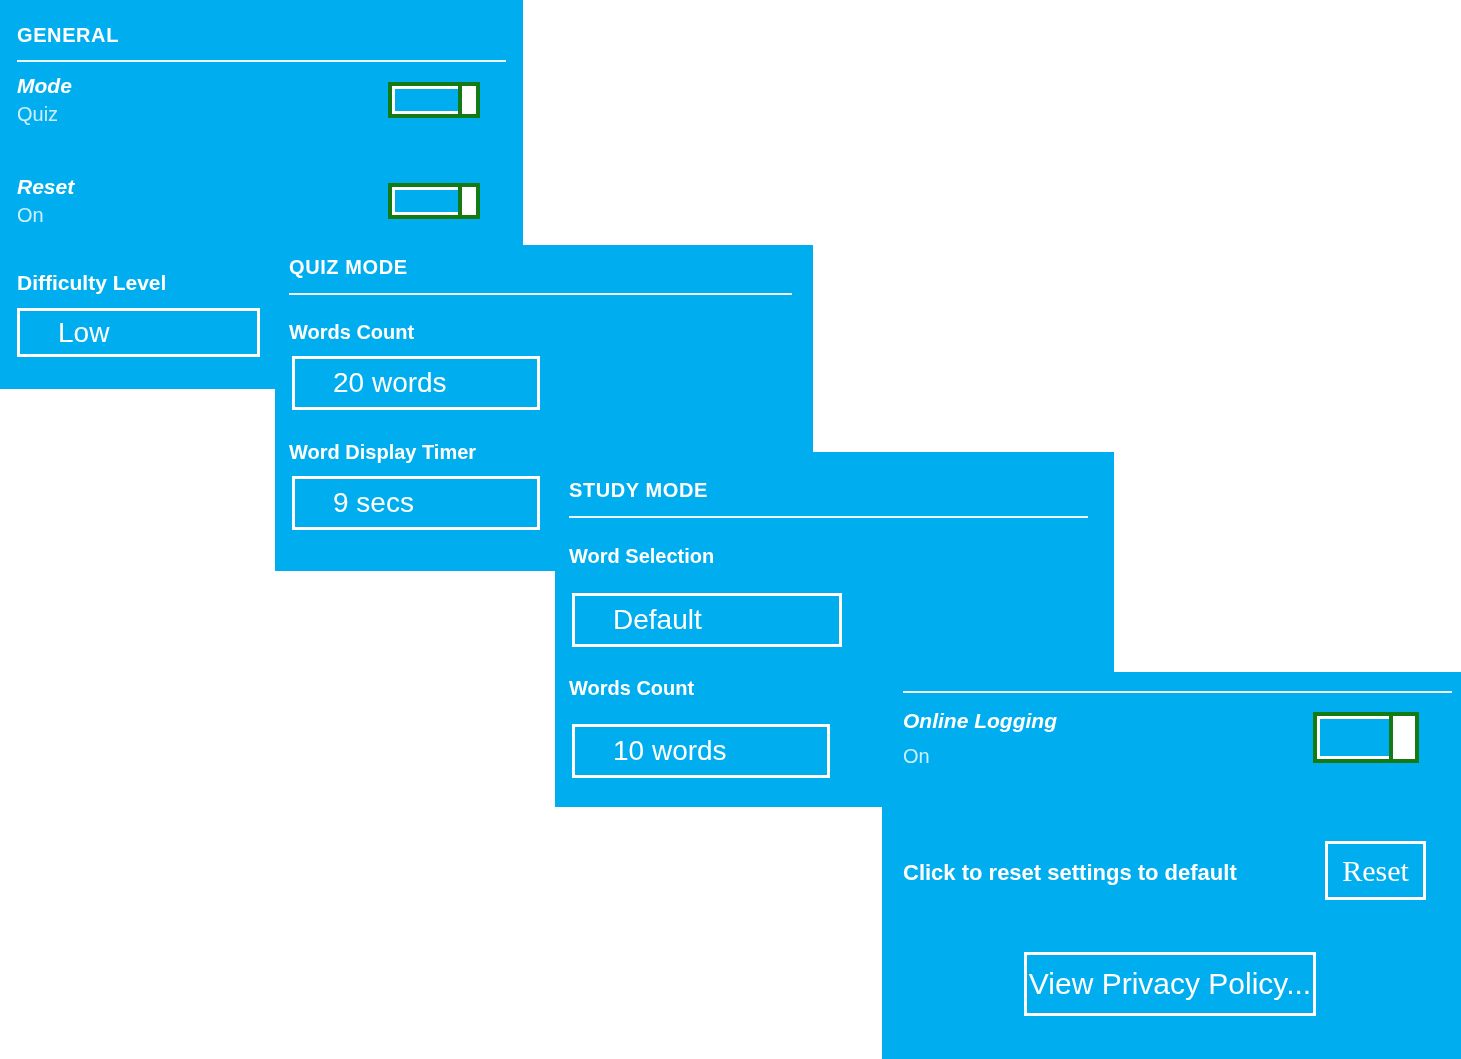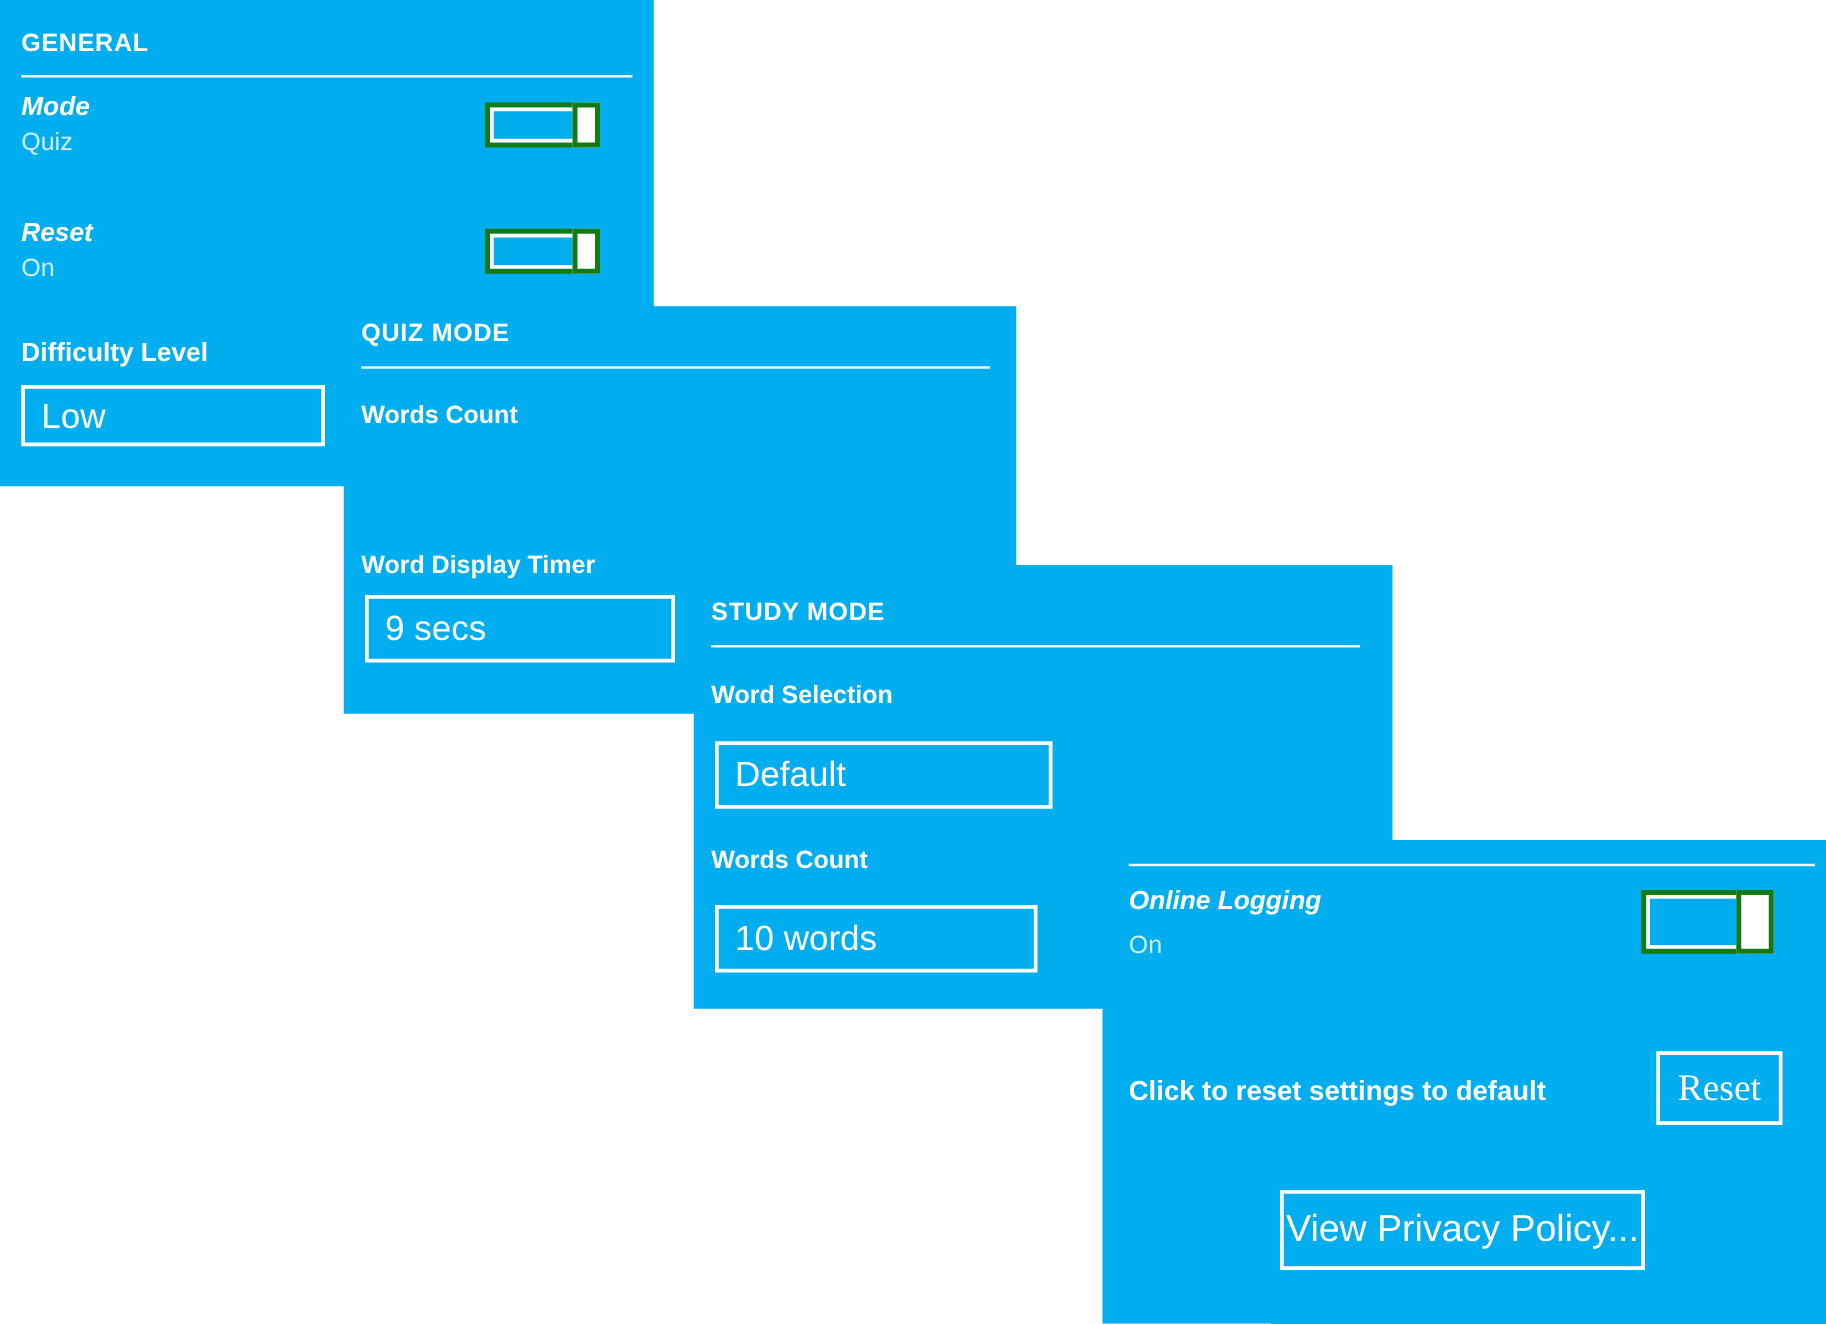--- a/index.html
+++ b/index.html
@@ -73,20 +73,21 @@
   }
 
   
   .combobox {
     position: absolute;
     box-sizing: border-box;
     border: 3px solid #ffffff;
     background: transparent;
     display: flex;
     align-items: center;
+    padding-left: 25px;
   }
   .combobox .value {
     color: #ffffff;
     font-size: 28px;
     font-weight: normal;
     padding-left: 13px;
     white-space: nowrap;
     line-height: 1;
   }
 
@@ -172,20 +173,23 @@
     <span class="value">Low</span>
   </div>
 </div>
 
 <div class="panel" id="panel-quiz">
 
   <div class="section-title" style="left:14px; top:11px;">QUIZ MODE</div>
   <div class="divider" style="left:14px; top:48px; width:503px;"></div>
 
   <div class="field-label" style="left:14px; top:76px;">Words Count</div>
+  <div class="combobox" style="left:17px; top:111px; width:248px; height:54px;">
+    <span class="value">20 words</span>
+  </div>
 
   <div class="field-label" style="left:14px; top:196px;">Word Display Timer</div>
   <div class="combobox" style="left:17px; top:231px; width:248px; height:54px;">
     <span class="value">9 secs</span>
   </div>
 </div>
 
 <div class="panel" id="panel-study">
 
   <div class="section-title" style="left:14px; top:27px;">STUDY MODE</div>

